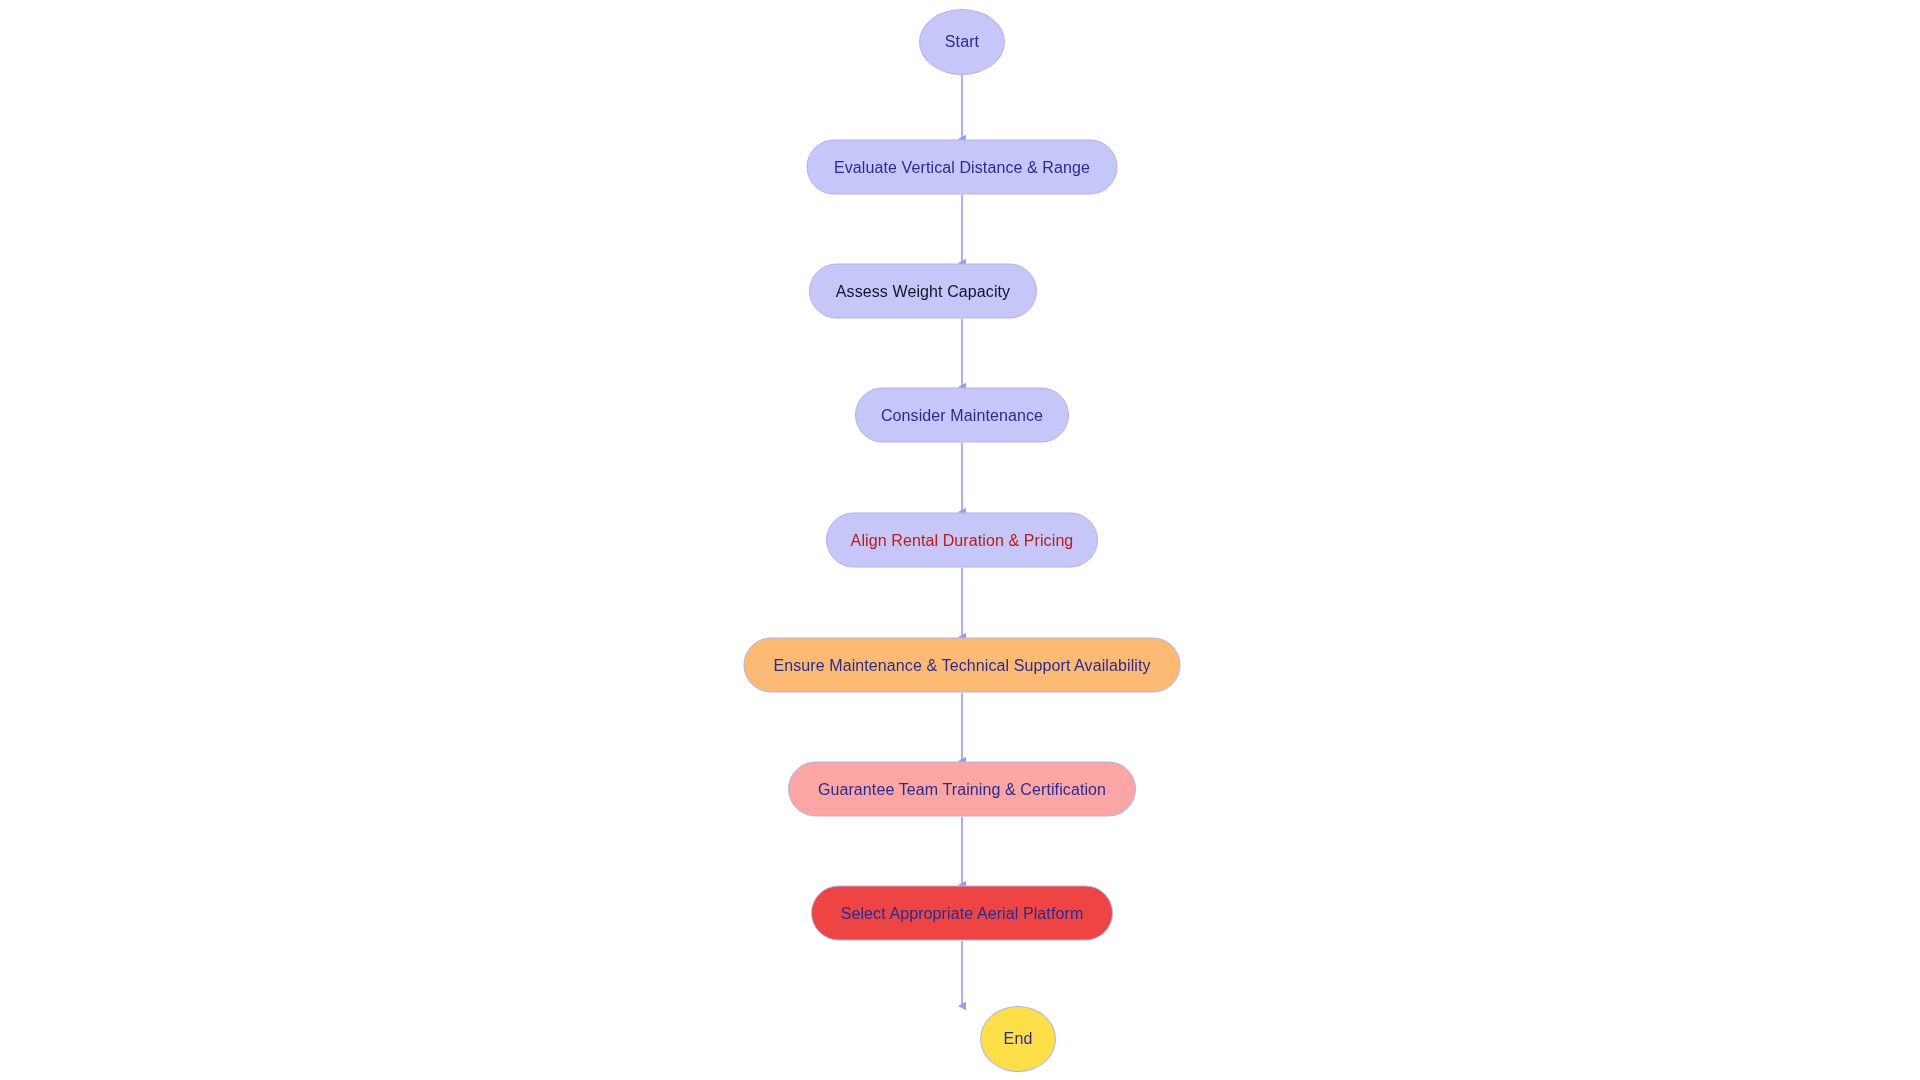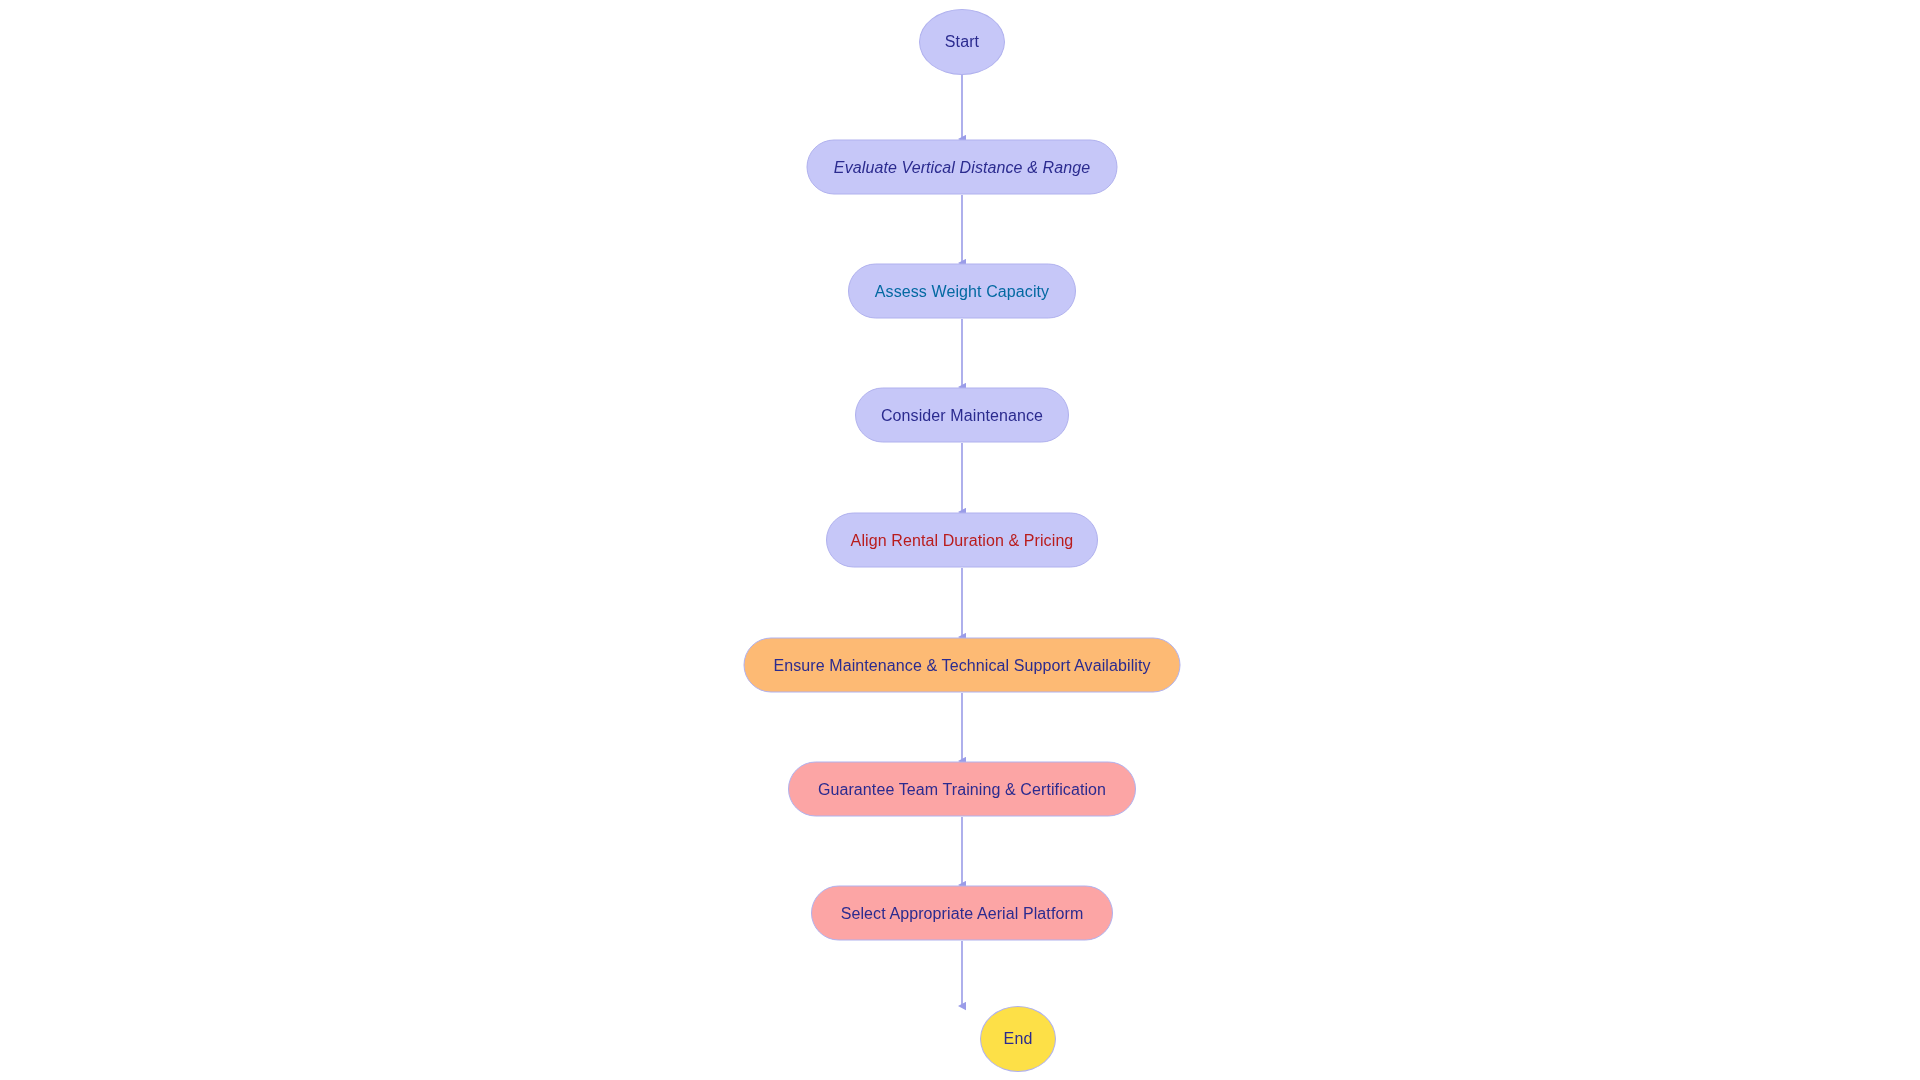--- a/index.html
+++ b/index.html
@@ -79,39 +79,39 @@
         <line x1="962" y1="693" x2="962" y2="761" stroke="#9a9ce8" stroke-width="1.6" marker-end="url(#arrowhead)"></line>
         <line x1="962" y1="817" x2="962" y2="885" stroke="#9a9ce8" stroke-width="1.6" marker-end="url(#arrowhead)"></line>
         <line x1="962" y1="941" x2="962" y2="1006" stroke="#9a9ce8" stroke-width="1.6" marker-end="url(#arrowhead)"></line>
       </g>
   </svg>
 
   <div id="node-group">
       <div class="node terminal" style="left: 962px; top: 42px; width: 86px; height: 66px; background: rgb(198, 199, 248); border-color: rgb(176, 177, 238); color: rgb(43, 43, 143);">
         <span class="node-label">Start</span>
       </div>
-      <div class="node" style="left: 962px; top: 167px; width: 311px; height: 55px; background: rgb(198, 199, 248); border-color: rgb(176, 177, 238); color: rgb(43, 43, 143); border-radius: 27.5px; font-style: italic;">
+      <div class="node" style="left: 962px; top: 167px; width: 311px; height: 55px; background: rgb(198, 199, 248); border-color: rgb(176, 177, 238); color: rgb(43, 43, 143); border-radius: 27.5px;">
         <span class="node-label">Evaluate Vertical Distance &amp; Range</span>
       </div>
-      <div class="node" style="left: 962px; top: 291px; width: 228px; height: 55px; background: rgb(198, 199, 248); border-color: rgb(176, 177, 238); color: #0369a1; border-radius: 27.5px;">
+      <div class="node" style="left: 923px; top: 291px; width: 228px; height: 55px; background: rgb(198, 199, 248); border-color: rgb(176, 177, 238); color: #0f172a; border-radius: 27.5px;">
         <span class="node-label">Assess Weight Capacity</span>
       </div>
       <div class="node" style="left: 962px; top: 415px; width: 214px; height: 55px; background: rgb(198, 199, 248); border-color: rgb(176, 177, 238); color: rgb(43, 43, 143); border-radius: 27.5px;">
         <span class="node-label">Consider Maintenance</span>
       </div>
       <div class="node" style="left: 962px; top: 540px; width: 272px; height: 55px; background: rgb(198, 199, 248); border-color: rgb(176, 177, 238); color: #b91c1c; border-radius: 27.5px;">
         <span class="node-label">Align Rental Duration &amp; Pricing</span>
       </div>
       <div class="node" style="left: 962px; top: 665px; width: 437px; height: 55px; background: #fdba74; border-color: rgb(176, 177, 238); color: rgb(43, 43, 143); border-radius: 27.5px;">
         <span class="node-label">Ensure Maintenance &amp; Technical Support Availability</span>
       </div>
       <div class="node" style="left: 962px; top: 789px; width: 348px; height: 55px; background: #fca5a5; border-color: rgb(176, 177, 238); color: rgb(43, 43, 143); border-radius: 27.5px;">
         <span class="node-label">Guarantee Team Training &amp; Certification</span>
       </div>
-      <div class="node" style="left: 962px; top: 913px; width: 302px; height: 55px; background: #fca5a5; border-color: rgb(176, 177, 238); color: rgb(43, 43, 143); border-radius: 27.5px;">
+      <div class="node" style="left: 962px; top: 913px; width: 302px; height: 55px; background: #ef4444; border-color: rgb(176, 177, 238); color: rgb(43, 43, 143); border-radius: 27.5px;">
         <span class="node-label">Select Appropriate Aerial Platform</span>
       </div>
       <div class="node terminal" style="left: 1018px; top: 1039px; width: 76px; height: 66px; background: #fde047; border-color: rgb(176, 177, 238); color: rgb(43, 43, 143);">
         <span class="node-label">End</span>
       </div>
     </div>
 
 </div>
 
 </body></html>

